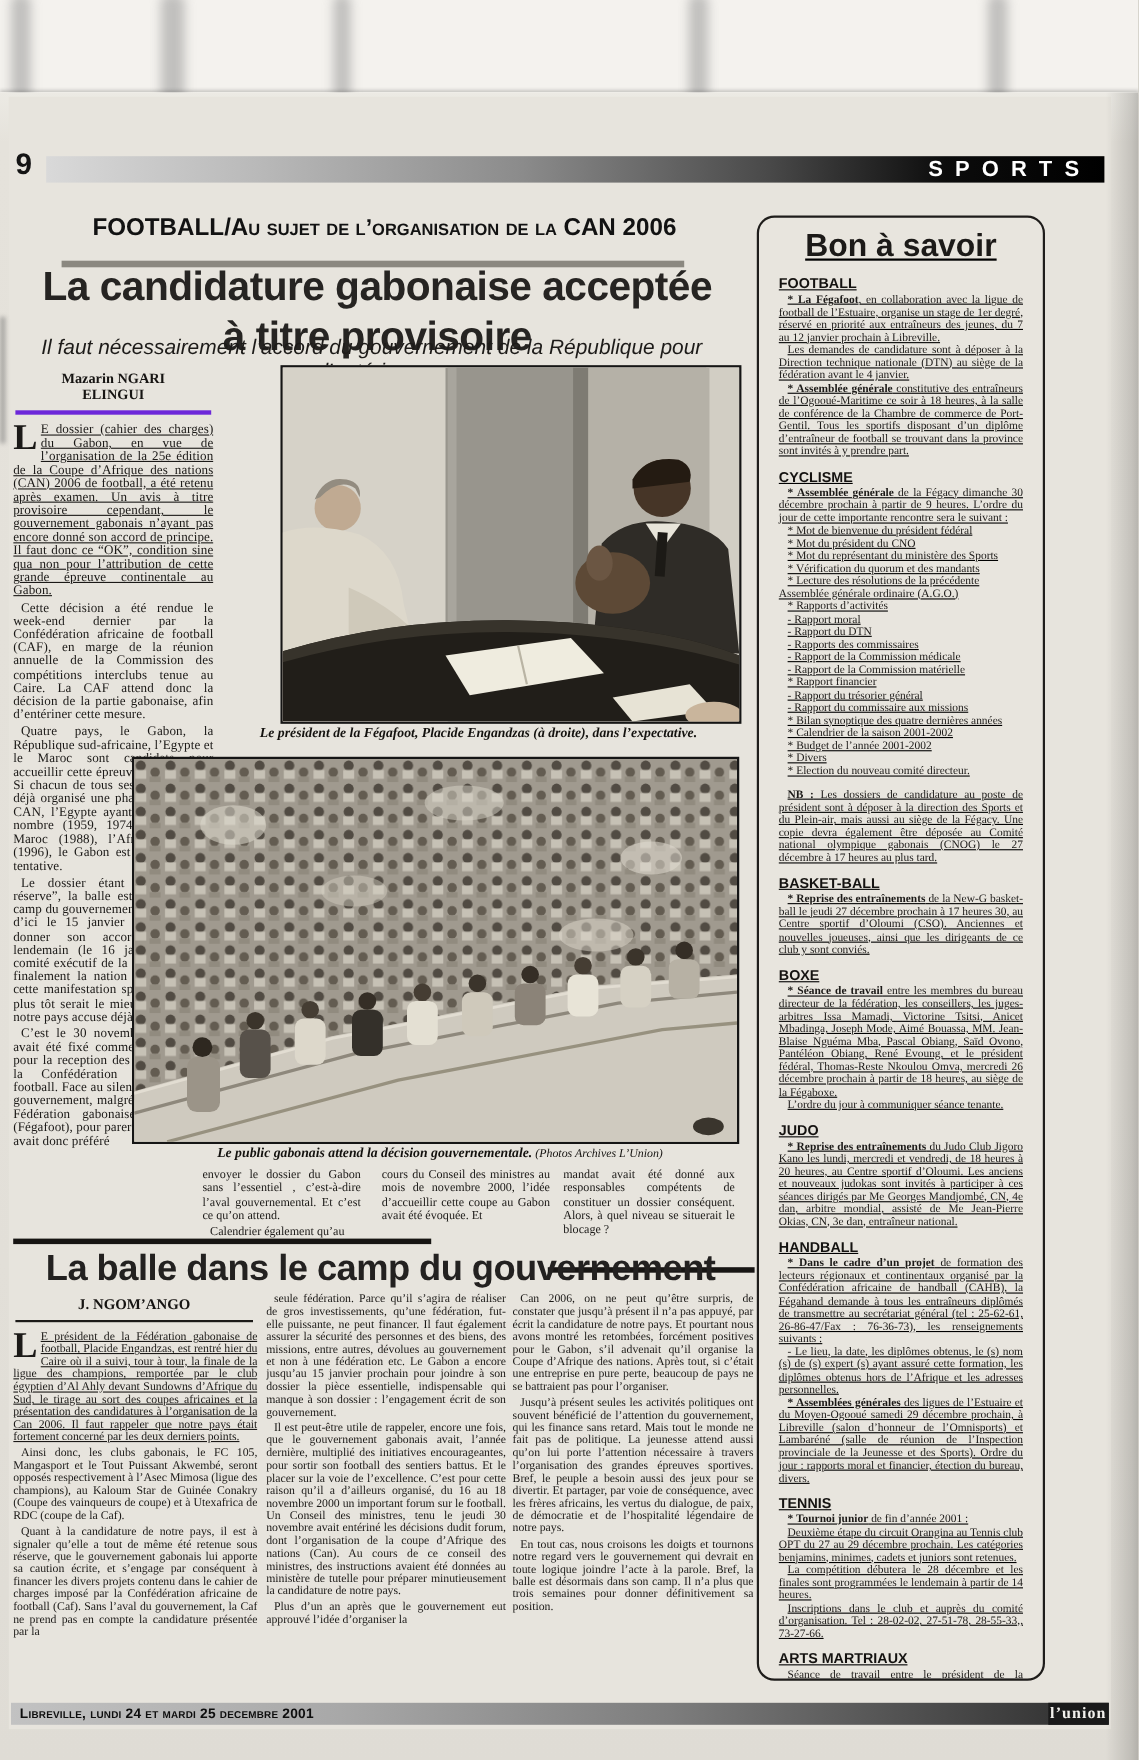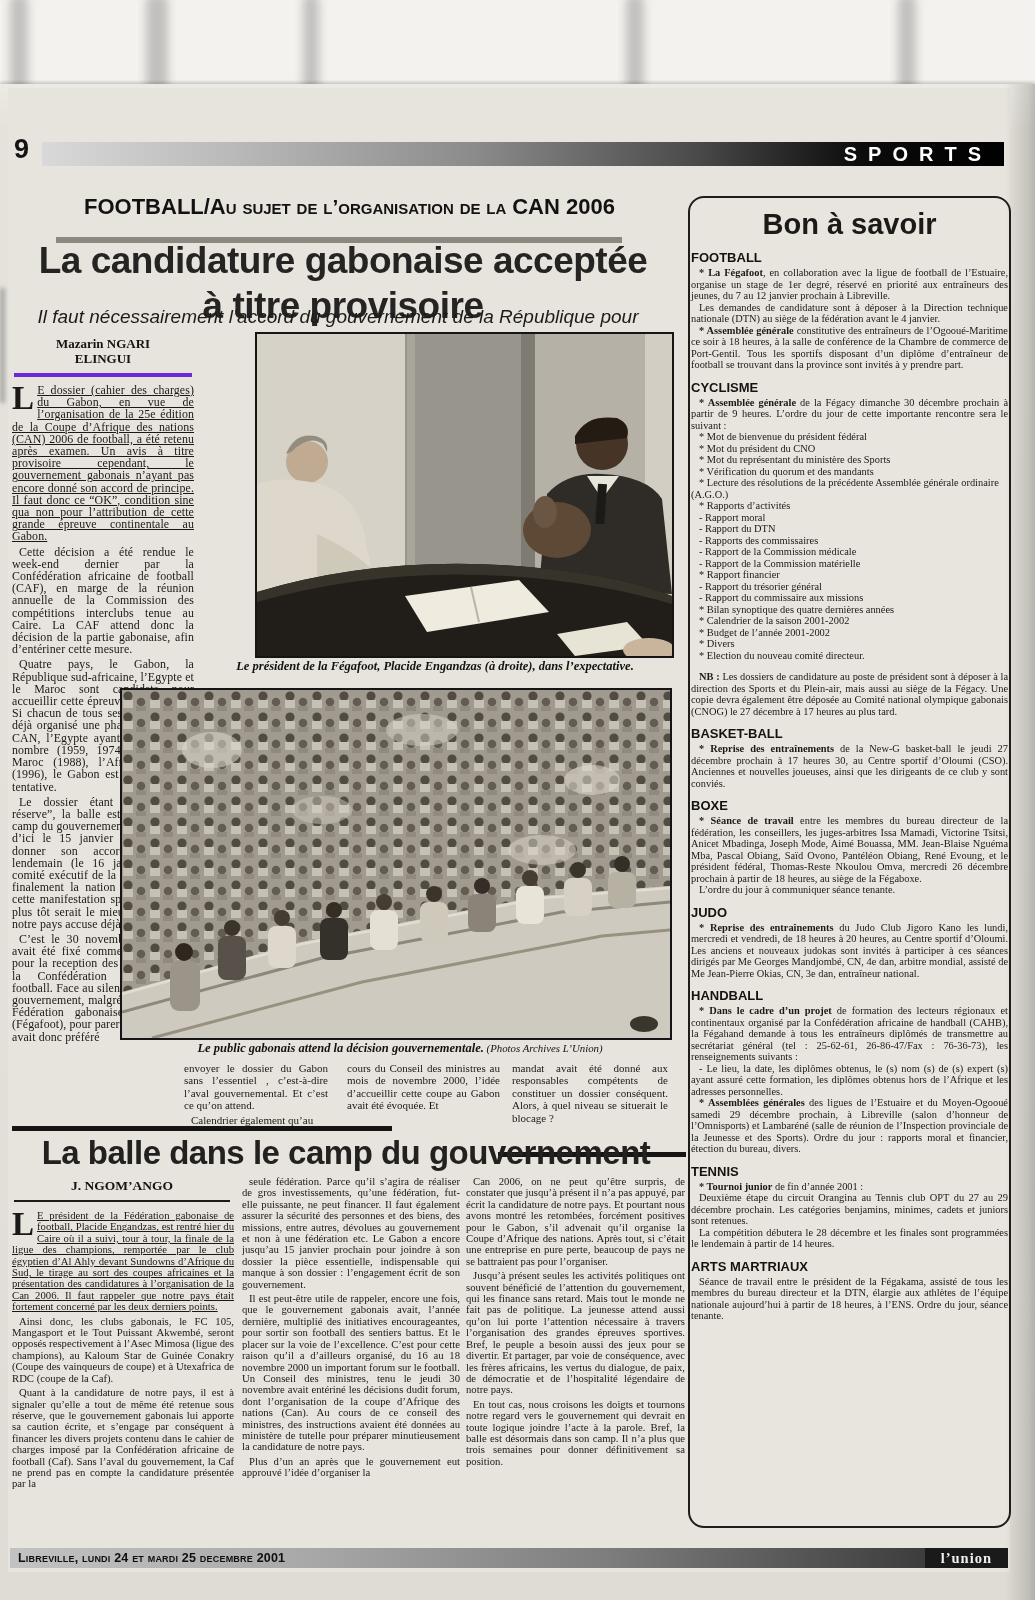--- a/index.html
+++ b/index.html
@@ -64,35 +64,35 @@
   .headline2{position:absolute;left:40px;top:1134px;width:612px;margin:0;text-align:center;
              font-family:"Liberation Sans",sans-serif;font-weight:bold;font-size:33px;letter-spacing:-.5px;color:#232120;}
   .byline2{position:absolute;left:14px;top:1178px;width:216px;text-align:center;font-weight:bold;font-size:13.5px;
            color:#161412;border-bottom:2px solid #1c1a18;padding-bottom:6px;}
   .col-a2{font-size:10.7px;line-height:11.4px;overflow:hidden;position:absolute;}
   .a2c1{left:12px;top:1210px;width:222px;height:332px;}
   .a2c2{left:242px;top:1176px;width:218px;height:366px;}
   .a2c3{left:466px;top:1176px;width:219px;height:366px;}
 
   
-  .sidebar{position:absolute;left:688px;top:196px;width:323px;height:1332px;border:2.5px solid #1f1d1b;
-           border-radius:16px;padding:8px 1px;box-sizing:border-box;overflow:hidden;background:rgba(233,230,223,.45);}
+  .sidebar{position:absolute;left:688px;top:196px;width:262px;height:1332px;border:2.5px solid #1f1d1b;
+           border-radius:16px;padding:8px 18px;box-sizing:border-box;overflow:hidden;background:rgba(233,230,223,.45);text-decoration:underline;}
   .sidebar-title{margin:2px 0 8px 0;text-align:center;font-family:"Liberation Sans",sans-serif;
            font-weight:bold;font-size:29px;color:#1c1a18;}
   .sidebar h3{margin:9px 0 2px 0;font-family:"Liberation Sans",sans-serif;font-weight:bold;font-size:13px;color:#141210;}
   .sidebar p{margin:0;text-indent:8px;text-align:justify;font-size:10.4px;line-height:11.5px;color:#1b1917;}
   .sidebar .agenda p{text-align:left;}
   .sidebar p.nb{margin-top:10px;}
 
   
   .footbar{position:absolute;left:10px;top:1548px;width:998px;height:20px;
            background:linear-gradient(90deg,#c2c2c2 0%,#a8a8a8 30%,#7d7d7d 60%,#4a4a4a 85%,#2c2c2c 100%);}
   .footdate{position:absolute;left:8px;top:0;line-height:20px;font-family:"Liberation Sans",sans-serif;
             font-weight:bold;font-size:12.5px;font-variant:small-caps;color:#0e0e0e;letter-spacing:.2px;}
-  .brand-box{position:absolute;right:0;top:0;height:20px;background:#1a1a1a;padding:0 16px;}
+  .brand-box{position:absolute;right:0;top:0;height:20px;background:#1a1a1a;padding:0 2px;}
   .brand{line-height:20px;color:#f2f0ec;font-family:"Liberation Serif",serif;font-weight:bold;font-size:14.5px;letter-spacing:1px;}
 </style>
 </head>
 <body>
 
 <div class="page">
 
   <div class="scan-band">
     <div class="streak" style="left:10px;width:18px;"></div>
     <div class="streak" style="left:146px;width:22px;"></div>
@@ -283,20 +283,21 @@
         <h3>JUDO</h3>
         <p><b>* Reprise des entraînements</b> du Judo Club Jigoro Kano les lundi, mercredi et vendredi, de 18 heures à 20 heures, au Centre sportif d’Oloumi. Les anciens et nouveaux judokas sont invités à participer à ces séances dirigés par Me Georges Mandjombé, CN, 4e dan, arbitre mondial, assisté de Me Jean-Pierre Okias, CN, 3e dan, entraîneur national.</p>
         <h3>HANDBALL</h3>
         <p><b>* Dans le cadre d’un projet</b> de formation des lecteurs régionaux et continentaux organisé par la Confédération africaine de handball (CAHB), la Fégahand demande à tous les entraîneurs diplômés de transmettre au secrétariat général (tel : 25-62-61, 26-86-47/Fax : 76-36-73), les renseignements suivants :</p>
         <p>- Le lieu, la date, les diplômes obtenus, le (s) nom (s) de (s) expert (s) ayant assuré cette formation, les diplômes obtenus hors de l’Afrique et les adresses personnelles.</p>
         <p><b>* Assemblées générales</b> des ligues de l’Estuaire et du Moyen-Ogooué samedi 29 décembre prochain, à Libreville (salon d’honneur de l’Omnisports) et Lambaréné (salle de réunion de l’Inspection provinciale de la Jeunesse et des Sports). Ordre du jour : rapports moral et financier, étection du bureau, divers.</p>
         <h3>TENNIS</h3>
         <p><b>* Tournoi junior</b> de fin d’année 2001 :</p>
         <p>Deuxième étape du circuit Orangina au Tennis club OPT du 27 au 29 décembre prochain. Les catégories benjamins, minimes, cadets et juniors sont retenues.</p>
         <p>La compétition débutera le 28 décembre et les finales sont programmées le lendemain à partir de 14 heures.</p>
+        <p>Inscriptions dans le club et auprès du comité d’organisation. Tel : 28-02-02, 27-51-78, 28-55-33,, 73-27-66.</p>
         <h3>ARTS MARTRIAUX</h3>
         <p>Séance de travail entre le président de la Fégakama, assisté de tous les membres du bureau directeur et la DTN, élargie aux athlètes de l’équipe nationale aujourd’hui à partir de 18 heures, à l’ENS. Ordre du jour, séance tenante.</p>
       </div>
   </aside>
 
   <div class="footbar">
     <span class="footdate">Libreville, lundi 24 et mardi 25 decembre 2001</span>
     <span class="brand-box"><span class="brand">l’union</span></span>
   </div>
 

